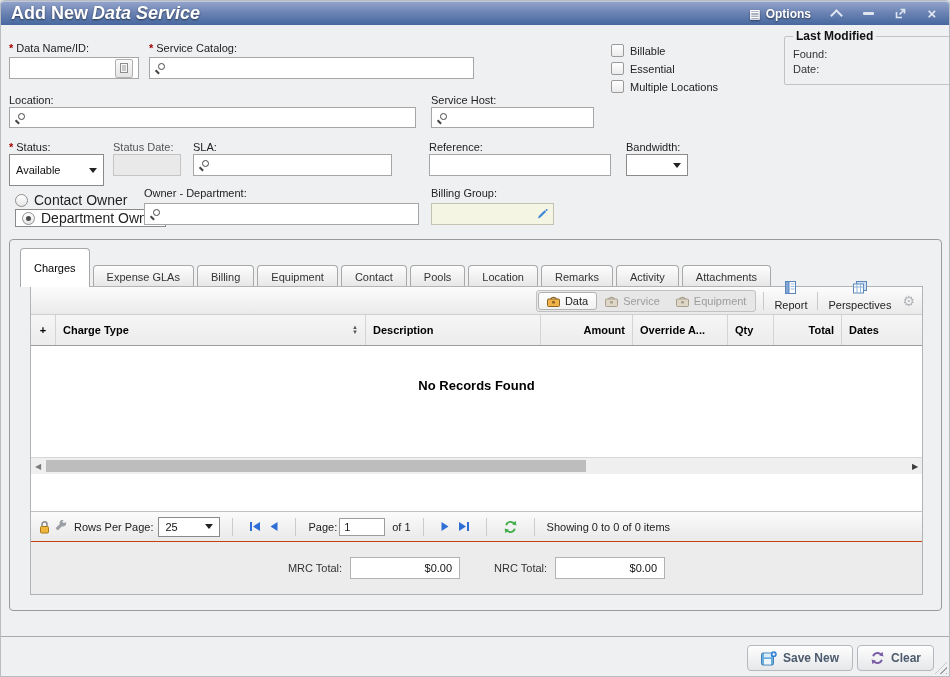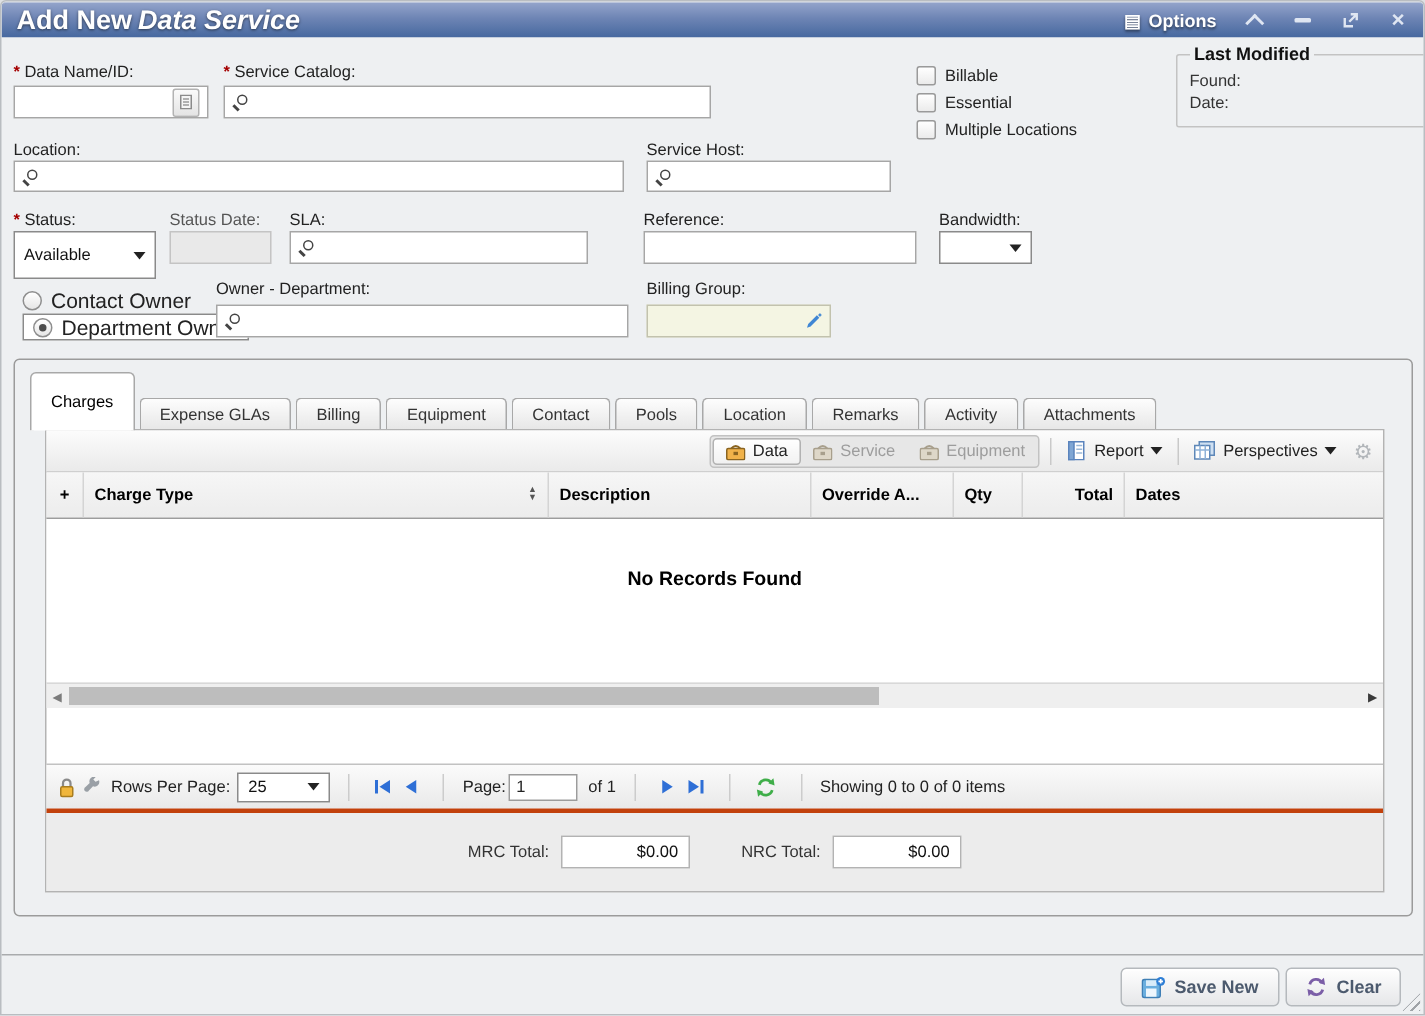--- a/index.html
+++ b/index.html
@@ -55,21 +55,21 @@
        border-radius:4px 4px 0 0;margin-right:3px;cursor:pointer;box-sizing:border-box;}
   .tab.active{height:39px;background:#fff;color:#000;position:relative;z-index:2;}
   .grid{position:absolute;left:20px;top:46px;width:893px;height:309px;border:1px solid #b3b3b3;
         background:#fff;box-sizing:border-box;display:flex;flex-direction:column;}
   .g-toolbar{height:27px;flex:none;display:flex;align-items:center;justify-content:flex-end;
              padding:0 7px;background:linear-gradient(#fcfcfc,#eaeaea);border-bottom:1px solid #cfcfcf;font-size:11px;}
   .seg{display:flex;align-items:center;border:1px solid #c2c2c2;border-radius:3px;background:#e7e7e7;padding:1px;}
   .seg-btn{display:flex;align-items:center;gap:5px;padding:2px 8px;color:#9d9d9d;cursor:default;}
   .seg-btn.active{background:linear-gradient(#fff,#f1f1f1);border:1px solid #b2b2b2;border-radius:3px;color:#222;cursor:pointer;}
   .tb-sep{width:1px;height:18px;background:#c9c9c9;margin:0 7px;}
-  .dd{display:flex;align-items:center;gap:5px;padding:2px 3px;color:#222;cursor:pointer;}
+  .dd{display:flex;align-items:center;gap:5px;padding:2px 3px;color:#222;cursor:pointer;flex-direction:column;}
   .gear{font-size:14px;color:#b2b6ba;margin-left:8px;cursor:pointer;line-height:1;}
   .g-header{height:30px;flex:none;display:flex;align-items:stretch;background:linear-gradient(#f6f6f6,#ececec);
             border-bottom:1px solid #9c9c9c;font-size:11px;font-weight:bold;color:#000;}
   .hc{display:flex;align-items:center;padding:0 7px;border-right:1px solid #d4d4d4;box-sizing:border-box;}
   .hc.right{justify-content:flex-end;}
   .hc:last-child{border-right:none;flex:1;}
   .sort{margin-left:auto;display:flex;flex-direction:column;align-items:center;line-height:5px;font-size:6px;color:#555;}
   .g-body{flex:1;background:#fff;position:relative;}
   .empty{position:absolute;left:0;right:0;top:32px;text-align:center;font-size:13px;font-weight:bold;color:#000;}
   .g-hscroll{height:17px;flex:none;background:#efefef;border-top:1px solid #d8d8d8;position:relative;
@@ -77,23 +77,23 @@
   .sc-arrow{width:14px;text-align:center;font-size:8px;color:#7c7c7c;cursor:pointer;flex:none;}
   .sc-arrow.r{margin-left:auto;color:#3a3a3a;}
   .sc-thumb{position:absolute;left:15px;top:2px;height:12px;width:540px;background:#bdbdbd;cursor:pointer;}
   .g-pager{height:29px;flex:none;display:flex;align-items:center;padding:0 8px;font-size:11px;color:#222;
            background:linear-gradient(#fbfbfb,#e9e9e9);border-top:1px solid #c2c2c2;margin-top:37px;}
   .p-sep{width:1px;height:18px;background:#cccccc;margin:0 12px;}
   .p-arrow{cursor:pointer;display:flex;align-items:center;margin:0 4px;}
   .pg-input{width:46px;height:18px;background:#fff;border:1px solid #9c9c9c;box-sizing:border-box;
             font-size:11px;display:flex;align-items:center;padding:0 4px;margin-left:2px;}
   .rows-sel{position:static;width:62px;height:20px;margin-left:5px;}
-  .g-totals{height:52px;flex:none;background:#ececec;border-top:3px solid #c2410c;
+  .g-totals{height:52px;flex:none;background:#ececec;border-top:1px solid #c2410c;
             display:flex;align-items:center;justify-content:center;gap:8px;font-size:11px;color:#333;}
-  .tot-input{width:86px;height:22px;background:#fff;border:1px solid #b3b3b3;box-sizing:border-box;
+  .tot-input{width:110px;height:22px;background:#fff;border:1px solid #b3b3b3;box-sizing:border-box;
              display:flex;align-items:center;justify-content:flex-end;padding:0 7px;font-size:11px;color:#111;}
   .tot-gap{width:18px;}
   
   .f-divider{position:absolute;left:0;right:0;top:635px;height:1px;background:#a9abad;}
   .btn{position:absolute;top:644px;height:26px;background:linear-gradient(#fefefe,#e6e7e9);
        border:1px solid #b5b9bd;border-radius:4px;box-sizing:border-box;cursor:pointer;
        display:flex;align-items:center;justify-content:center;gap:6px;
        font-size:12px;font-weight:bold;color:#4c5a6e;box-shadow:0 1px 0 rgba(255,255,255,.9) inset;}
   .btn-save{left:746px;width:106px;}
   .btn-clear{left:856px;width:77px;}
@@ -320,20 +320,23 @@
         <div class="hc" style="width:310px">
           <span>Charge Type</span>
           <span class="sort">
               <span>▲</span>
               <span>▼</span>
             </span>
         </div>
         <div class="hc" style="width:175px">
             <span>Description</span>
           </div>
+        <div class="hc right" style="width:92px">
+            <span>Amount</span>
+          </div>
         <div class="hc" style="width:95px">
             <span>Override A...</span>
           </div>
         <div class="hc" style="width:46px">
             <span>Qty</span>
           </div>
         <div class="hc right" style="width:68px">
             <span>Total</span>
           </div>
         <div class="hc">

